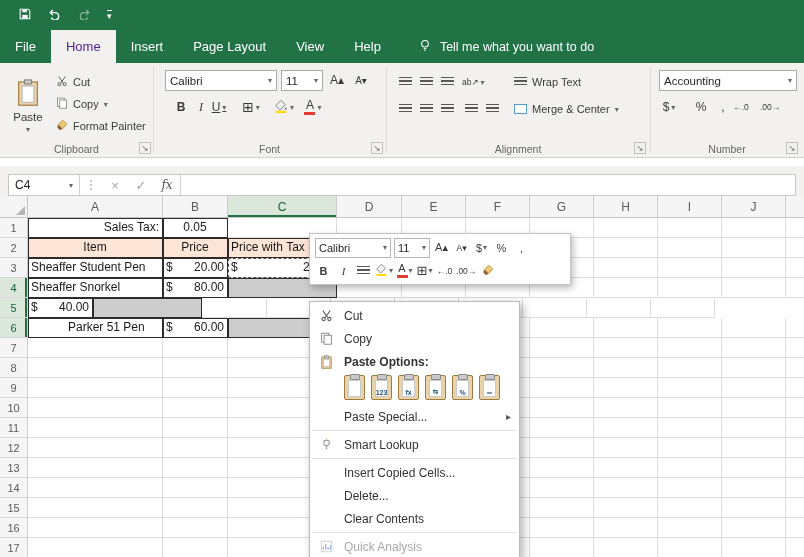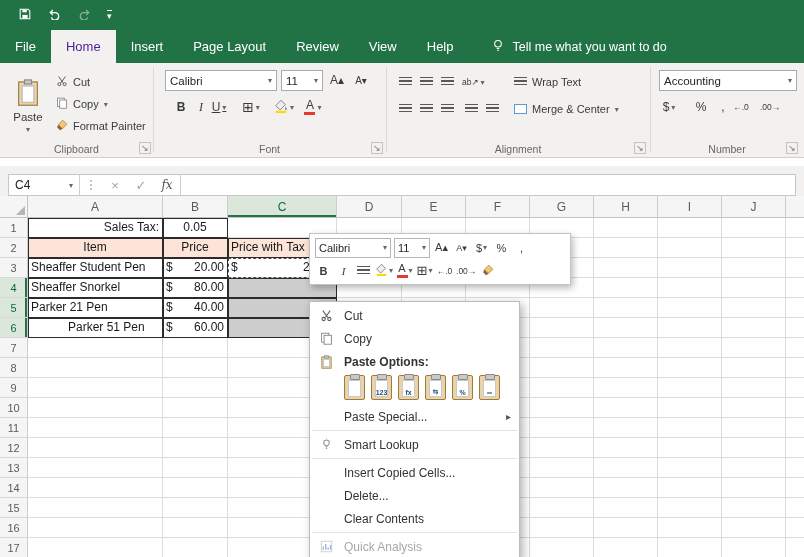--- a/index.html
+++ b/index.html
@@ -126,23 +126,20 @@
     <div class="tab active">
         <span>Home</span>
       </div>
     <div class="tab">
         <span>Insert</span>
       </div>
     <div class="tab">
         <span>Page Layout</span>
       </div>
     <div class="tab">
-        <span>Review</span>
-      </div>
-    <div class="tab">
         <span>View</span>
       </div>
     <div class="tab">
         <span>Help</span>
       </div>
     <div class="tellme">
       <span><svg width="14" height="15" viewBox="0 0 16 16">
             <circle cx="8" cy="6" r="3.8" fill="none" stroke="#fff" stroke-width="1.2"></circle>
             <path d="M6.5 11.5h3M7 13.5h2" stroke="#fff" stroke-width="1.2"></path>
           </svg></span>
@@ -398,21 +395,20 @@
           <div class="cell" style="width: 64px;"></div>
           <div class="cell" style="width: 64px;"></div>
           <div class="cell" style="width: 64px;"></div>
           <div class="cell" style="width: 64px;"></div>
           <div class="cell" style="width: 64px;"></div>
           <div class="cell" style="width: 64px;"></div>
           <div class="cell" style="width: 64px;"></div>
         </div>
         <div class="grow">
           <div class="rowhdr sel">5</div>
-          <div class="cell tb" style="width: 135px; text-align: left;">Parker 21 Pen</div>
           <div class="cell tb acc" style="width: 65px;">
             <span>$</span>
             <span>40.00</span>
           </div>
           <div class="cell tb selfill" style="width: 109px;"></div>
           <div class="cell" style="width: 65px;"></div>
           <div class="cell" style="width: 64px;"></div>
           <div class="cell" style="width: 64px;"></div>
           <div class="cell" style="width: 64px;"></div>
           <div class="cell" style="width: 64px;"></div>

